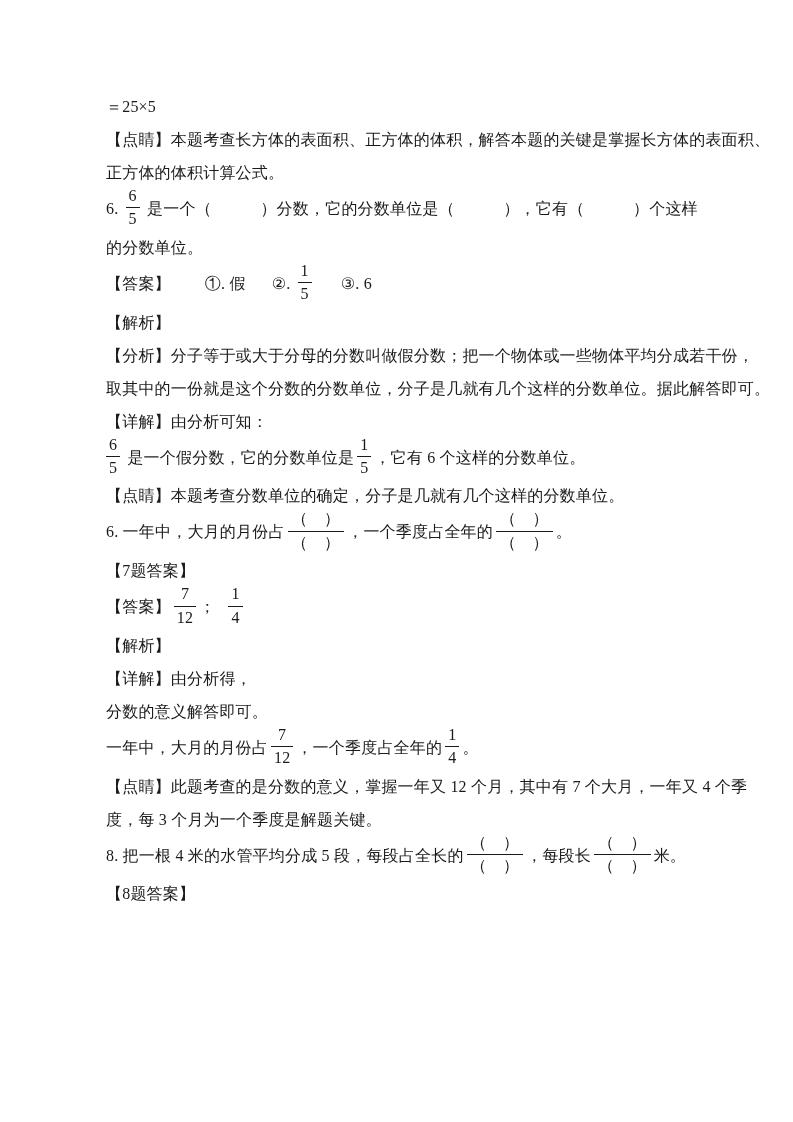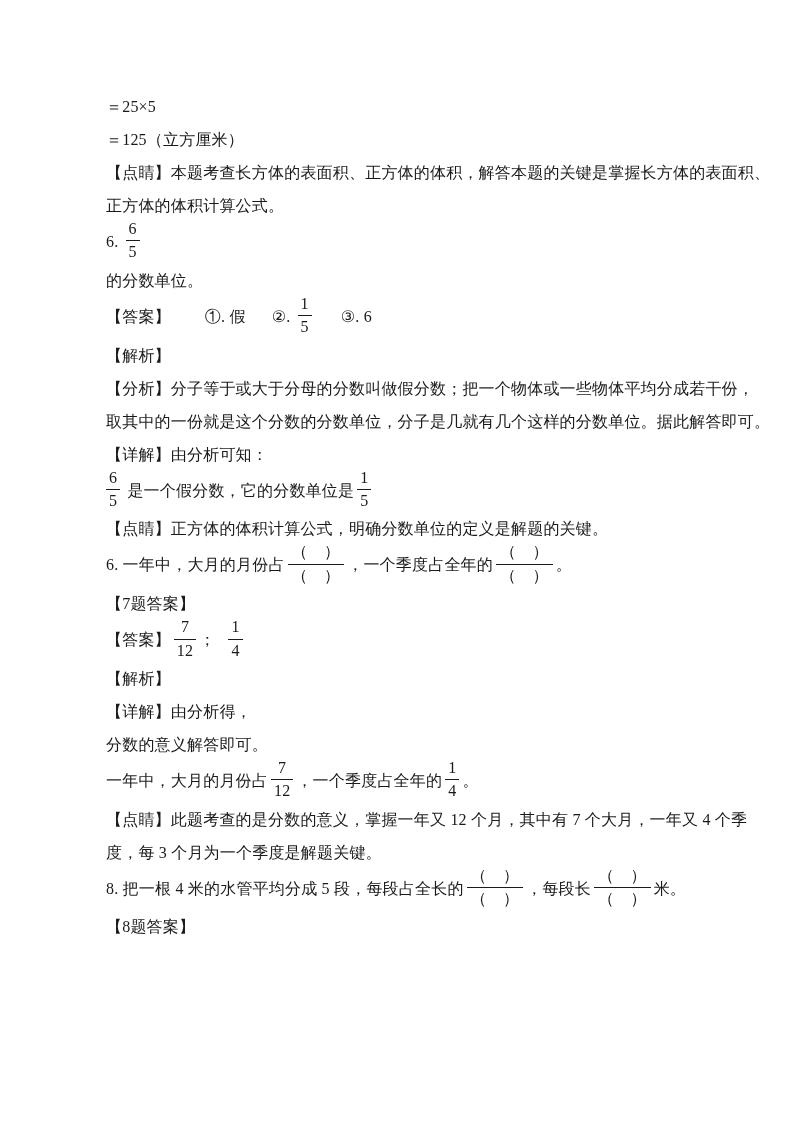--- a/index.html
+++ b/index.html
@@ -48,47 +48,47 @@
   .frac.blank .num, .frac.blank .den { padding-left: 4px; padding-right: 4px; }
   .ans-gap { display: inline-block; width: 26px; }
   .ans-gap-lg { display: inline-block; width: 34px; }
 </style>
 </head>
 <body style="background: rgb(255, 255, 255); color: rgb(26, 26, 26);">
 
 <div class="page">
 
   <p class="line">＝25×5</p>
-  <p class="line">＝125（立方厘米）</p>
   <p class="line">【点睛】本题考查长方体的表面积、正方体的体积，解答本题的关键是掌握长方体的表面积、</p>
   <p class="line">正方体的体积计算公式。</p>
 
   <p class="line mt-sm">
     <span>6.</span>
     <span class="frac"><span class="num">6</span><span class="den">5</span></span>
+    <span>是一个（　　　）分数，它的分数单位是（　　　），它有（　　　）个这样</span>
   </p>
   <p class="line">的分数单位。</p>
 
 
   <p class="line">
     <span>【答案】</span><span class="ans-gap-lg"></span><span>①. 假</span><span class="ans-gap"></span><span>②.</span>
     <span class="frac"><span class="num">1</span><span class="den">5</span></span><span class="ans-gap"></span><span>③. 6</span>
   </p>
 
   <p class="line">【解析】</p>
   <p class="line">【分析】分子等于或大于分母的分数叫做假分数；把一个物体或一些物体平均分成若干份，</p>
   <p class="line">取其中的一份就是这个分数的分数单位，分子是几就有几个这样的分数单位。据此解答即可。</p>
   <p class="line">【详解】由分析可知：</p>
 
   <p class="line">
     <span class="frac" style="margin-left:0"><span class="num">6</span><span class="den">5</span></span>
-    <span>是一个假分数，它的分数单位是</span><span class="frac"><span class="num">1</span><span class="den">5</span></span>
+    <span>是一个假分数，它的分数单位是</span><span class="frac"><span class="num">1</span><span class="den">5</span></span><span>，它有 6 个这样的分数单位。</span>
   </p>
 
-  <p class="line">【点睛】正方体的体积计算公式，明确分数单位的定义是解题的关键。</p>
+  <p class="line">【点睛】本题考查分数单位的确定，分子是几就有几个这样的分数单位。</p>
 
   <p class="line mt-md">
     <span>6. 一年中，大月的月份占</span><span class="frac blank"><span class="num">（　）</span><span class="den">（　）</span></span><span>，一个季度占全年的</span><span class="frac blank"><span class="num">（　）</span><span class="den">（　）</span></span><span>。</span>
   </p>
 
   <p class="line mt-md">【7题答案】</p>
 
   <p class="line">
     <span>【答案】</span><span class="frac"><span class="num">7</span><span class="den">12</span></span><span>；</span><span class="ans-gap" style="width:10px"></span><span class="frac"><span class="num">1</span><span class="den">4</span></span>
   </p>

